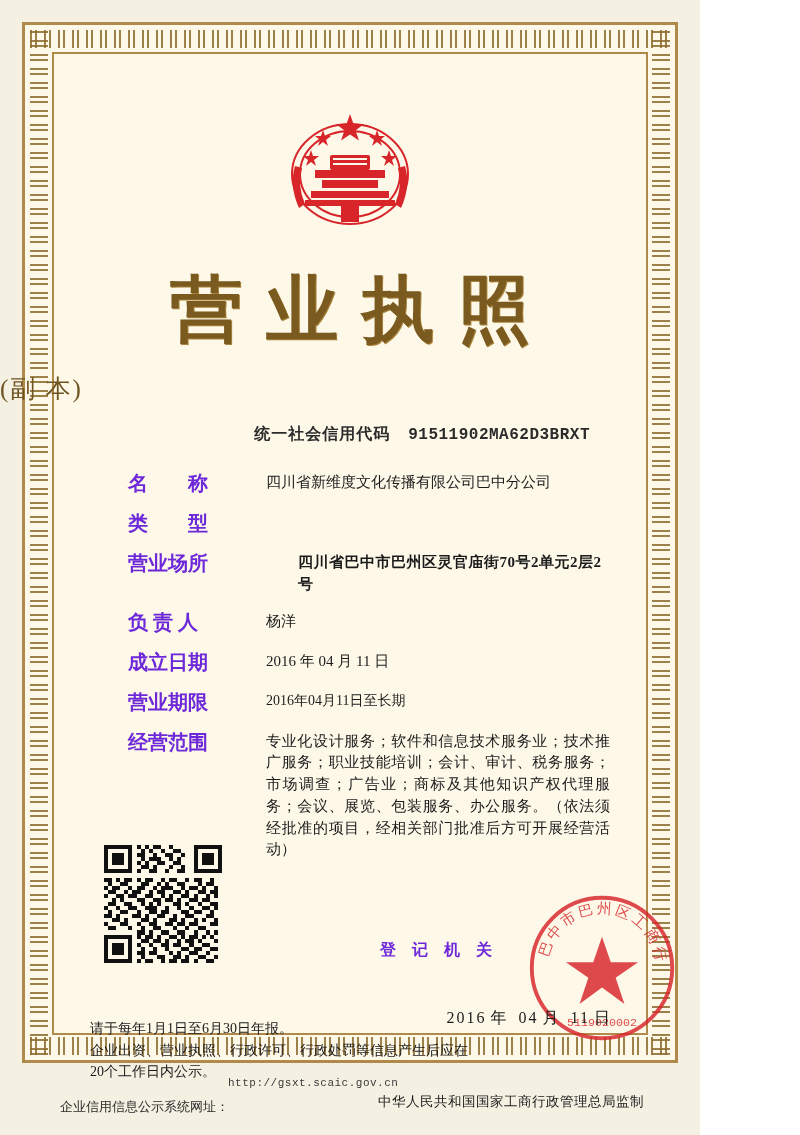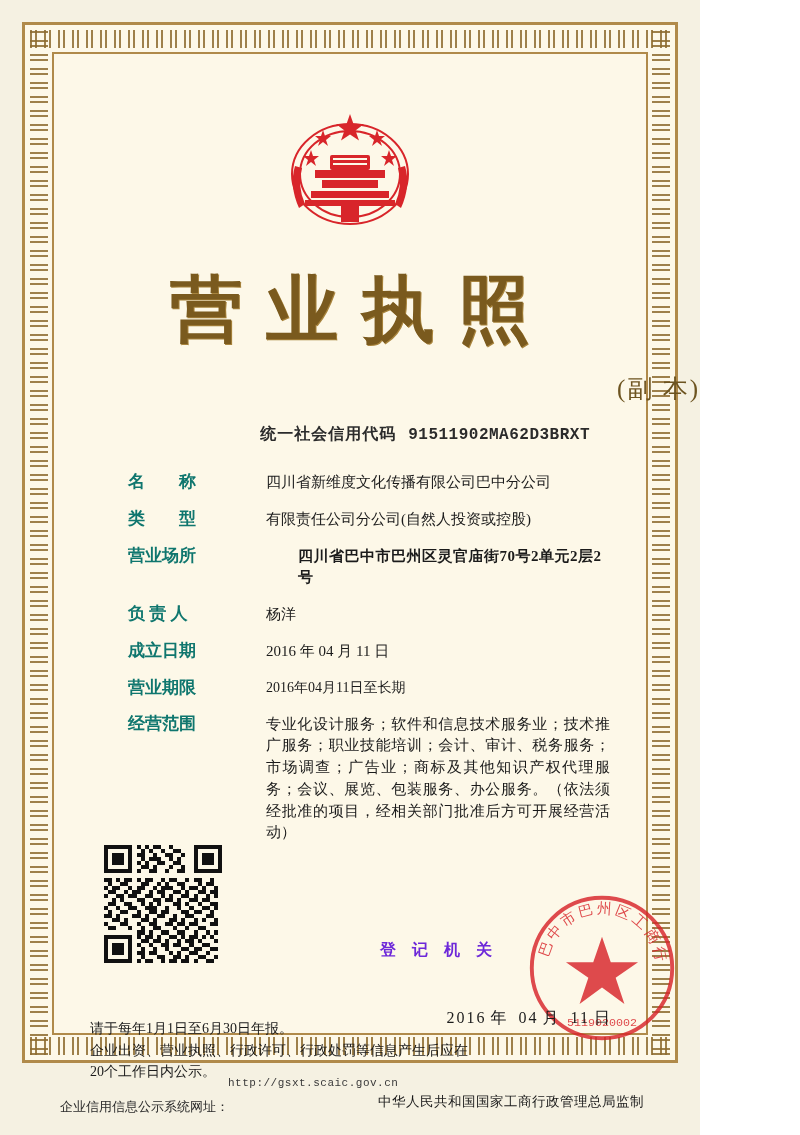--- a/index.html
+++ b/index.html
@@ -87,60 +87,60 @@
     letter-spacing: 24px;
     text-indent: 24px;
     color: #7a5a1e;
     text-shadow: 1px 1px 0 #a8843d;
   }
   .subtitle {
     position: absolute;
     left: 0;
     right: 0;
     top: 372px;
-    text-align: right;
+    text-align: left;
     font-size: 25px;
     color: #6d5420;
     letter-spacing: 2px;
   }
 
   .credit-code {
     position: absolute;
     right: 110px;
     top: 424px;
     font-size: 16px;
     font-weight: bold;
     color: #2b2b2b;
     letter-spacing: 1px;
   }
   .credit-code .code-val {
     font-family: "Liberation Mono", "DejaVu Sans Mono", monospace;
     font-size: 16px;
     letter-spacing: 0.5px;
-    margin-left: 12px;
+    margin-left: 18px;
   }
 
   
   .fields {
     position: absolute;
     left: 128px;
     top: 470px;
     right: 90px;
   }
   .row {
     display: flex;
     align-items: flex-start;
     margin-bottom: 13px;
   }
   .row .label {
     width: 138px;
     flex: 0 0 138px;
-    font-size: 17px;
+    font-size: 20px;
     font-weight: bold;
-    color: #0f766e;
+    color: #6d28d9;
     letter-spacing: 0px;
     display: flex;
     justify-content: space-between;
   }
   .row .value {
     font-size: 15px;
     color: #1b1b1b;
     line-height: 1.45;
     padding-top: 2px;
   }
@@ -288,21 +288,20 @@
 
   <div class="fields">
 
     <div class="row">
       <div class="label">名　　称</div>
       <div class="value">四川省新维度文化传播有限公司巴中分公司</div>
     </div>
 
     <div class="row">
       <div class="label">类　　型</div>
-      <div class="value">有限责任公司分公司(自然人投资或控股)</div>
     </div>
 
     <div class="row">
       <div class="label">营业场所</div>
       <div class="value big">四川省巴中市巴州区灵官庙街70号2单元2层2号</div>
     </div>
 
     <div class="row">
       <div class="label">负 责 人</div>
       <div class="value">杨洋</div>

